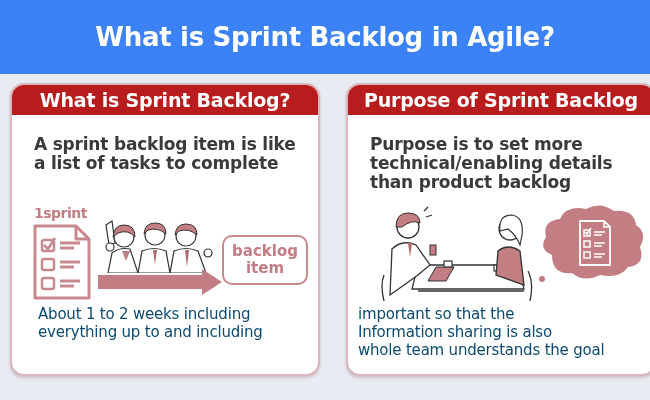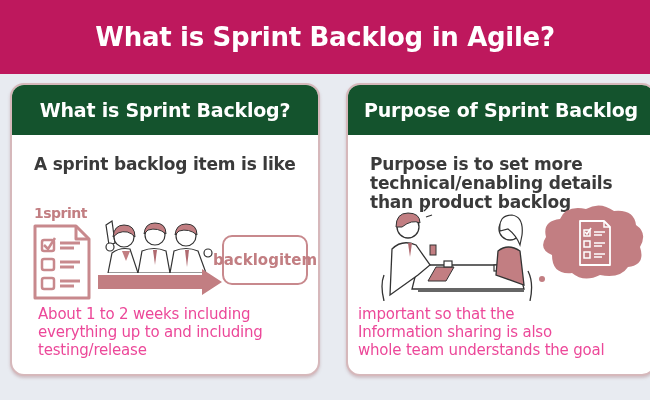--- a/index.html
+++ b/index.html
@@ -4,81 +4,82 @@
 <style>
   * { box-sizing: border-box; margin: 0; padding: 0; }
   html, body { width: 650px; height: 400px; overflow: hidden; }
   body {
     background: #e8ebf1;
     font-family: "DejaVu Sans", sans-serif;
     position: relative;
   }
   .header {
     position: absolute; left: 0; top: 0; width: 650px; height: 74px;
-    background: #be185d;
+    background: #3b82f6;
     display: flex; align-items: center; justify-content: center;
   }
   .header h1 {
     color: #ffffff; font-size: 26px; font-weight: bold;
     letter-spacing: -0.3px;
   }
   .card {
     position: absolute; top: 83px; height: 293px;
     background: #ffffff;
     border-radius: 14px;
     border: 2px solid #d6b8bb;
     box-shadow: 0 2px 3px rgba(160,110,115,0.35);
     overflow: hidden;
   }
   .card.left { left: 10px; width: 310px; }
   .card.right { left: 346px; width: 310px; }
   .card-title {
-    height: 50px; background: #14532d;
+    height: 30px; background: #b91c1c;
     color: #ffffff; font-weight: bold; font-size: 19px;
     display: flex; align-items: center; justify-content: center;
     white-space: nowrap; letter-spacing: -0.2px;
   }
   .lead {
     color: #3a3a3a; font-weight: bold; font-size: 17px; line-height: 19px;
     padding: 0 22px; letter-spacing: -0.2px;
   }
   .card.left .lead { margin-top: 20px; }
   .card.right .lead { margin-top: 20px; }
   .lead span { display: block; white-space: nowrap; }
   .body-text {
     position: absolute; left: 0; right: 0;
-    color: #ec4899; font-size: 15px; line-height: 18px;
+    color: #0c4a6e; font-size: 15px; line-height: 18px;
     letter-spacing: -0.2px;
   }
   .card.left .body-text { top: 220px; padding-left: 26px; }
   .card.right .body-text { top: 220px; padding-left: 10px; }
   .body-text span { display: block; white-space: nowrap; }
   .illus { position: absolute; }
   .sprint-label {
     position: absolute; left: 22px; top: 120px;
     color: #c27e82; font-weight: bold; font-size: 14px; letter-spacing: -0.5px;
   }
   .backlog-box {
     position: absolute; left: 210px; top: 150px; width: 86px; height: 50px;
     border: 2.5px solid #c8898d; border-radius: 10px;
-    display: flex; flex-direction: row; align-items: center; justify-content: center;
+    display: flex; flex-direction: column; align-items: center; justify-content: center;
     color: #c27e82; font-weight: bold; font-size: 15px; line-height: 17px;
   }
 </style>
 </head>
 <body>
 
 <div class="header">
   <h1>What is Sprint Backlog in Agile?</h1>
 </div>
 
 <div class="card left">
   <div class="card-title">What is Sprint Backlog?</div>
   <div class="lead">
     <span>A sprint backlog item is like</span>
+    <span>a list of tasks to complete</span>
   </div>
 
   <div class="sprint-label">1sprint</div>
 
   <svg class="illus" style="left:20px;top:138px" width="60" height="78" viewBox="0 0 60 78">
     <path d="M3 3 H44 L57 16 V75 H3 Z" fill="#fff" stroke="#c8898d" stroke-width="3" stroke-linejoin="round"></path>
     <path d="M44 3 V16 H57" fill="none" stroke="#c8898d" stroke-width="3" stroke-linejoin="round"></path>
     <rect x="10" y="17" width="12" height="11" rx="2" fill="none" stroke="#c8898d" stroke-width="2.5"></rect>
     <path d="M12 22 L16 26 L23 15" fill="none" stroke="#c8898d" stroke-width="2.5"></path>
     <rect x="10" y="36" width="12" height="11" rx="2" fill="none" stroke="#c8898d" stroke-width="2.5"></rect>
@@ -118,21 +119,20 @@
   </svg>
 
   <div class="backlog-box">
     <span>backlog</span>
     <span>item</span>
   </div>
 
   <div class="body-text">
     <span>About 1 to 2 weeks including</span>
     <span>everything up to and including</span>
-    <span>testing/release</span>
   </div>
 </div>
 
 <div class="card right">
   <div class="card-title">Purpose of Sprint Backlog</div>
   <div class="lead">
     <span>Purpose is to set more</span>
     <span>technical/enabling details</span>
     <span>than product backlog</span>
   </div>

